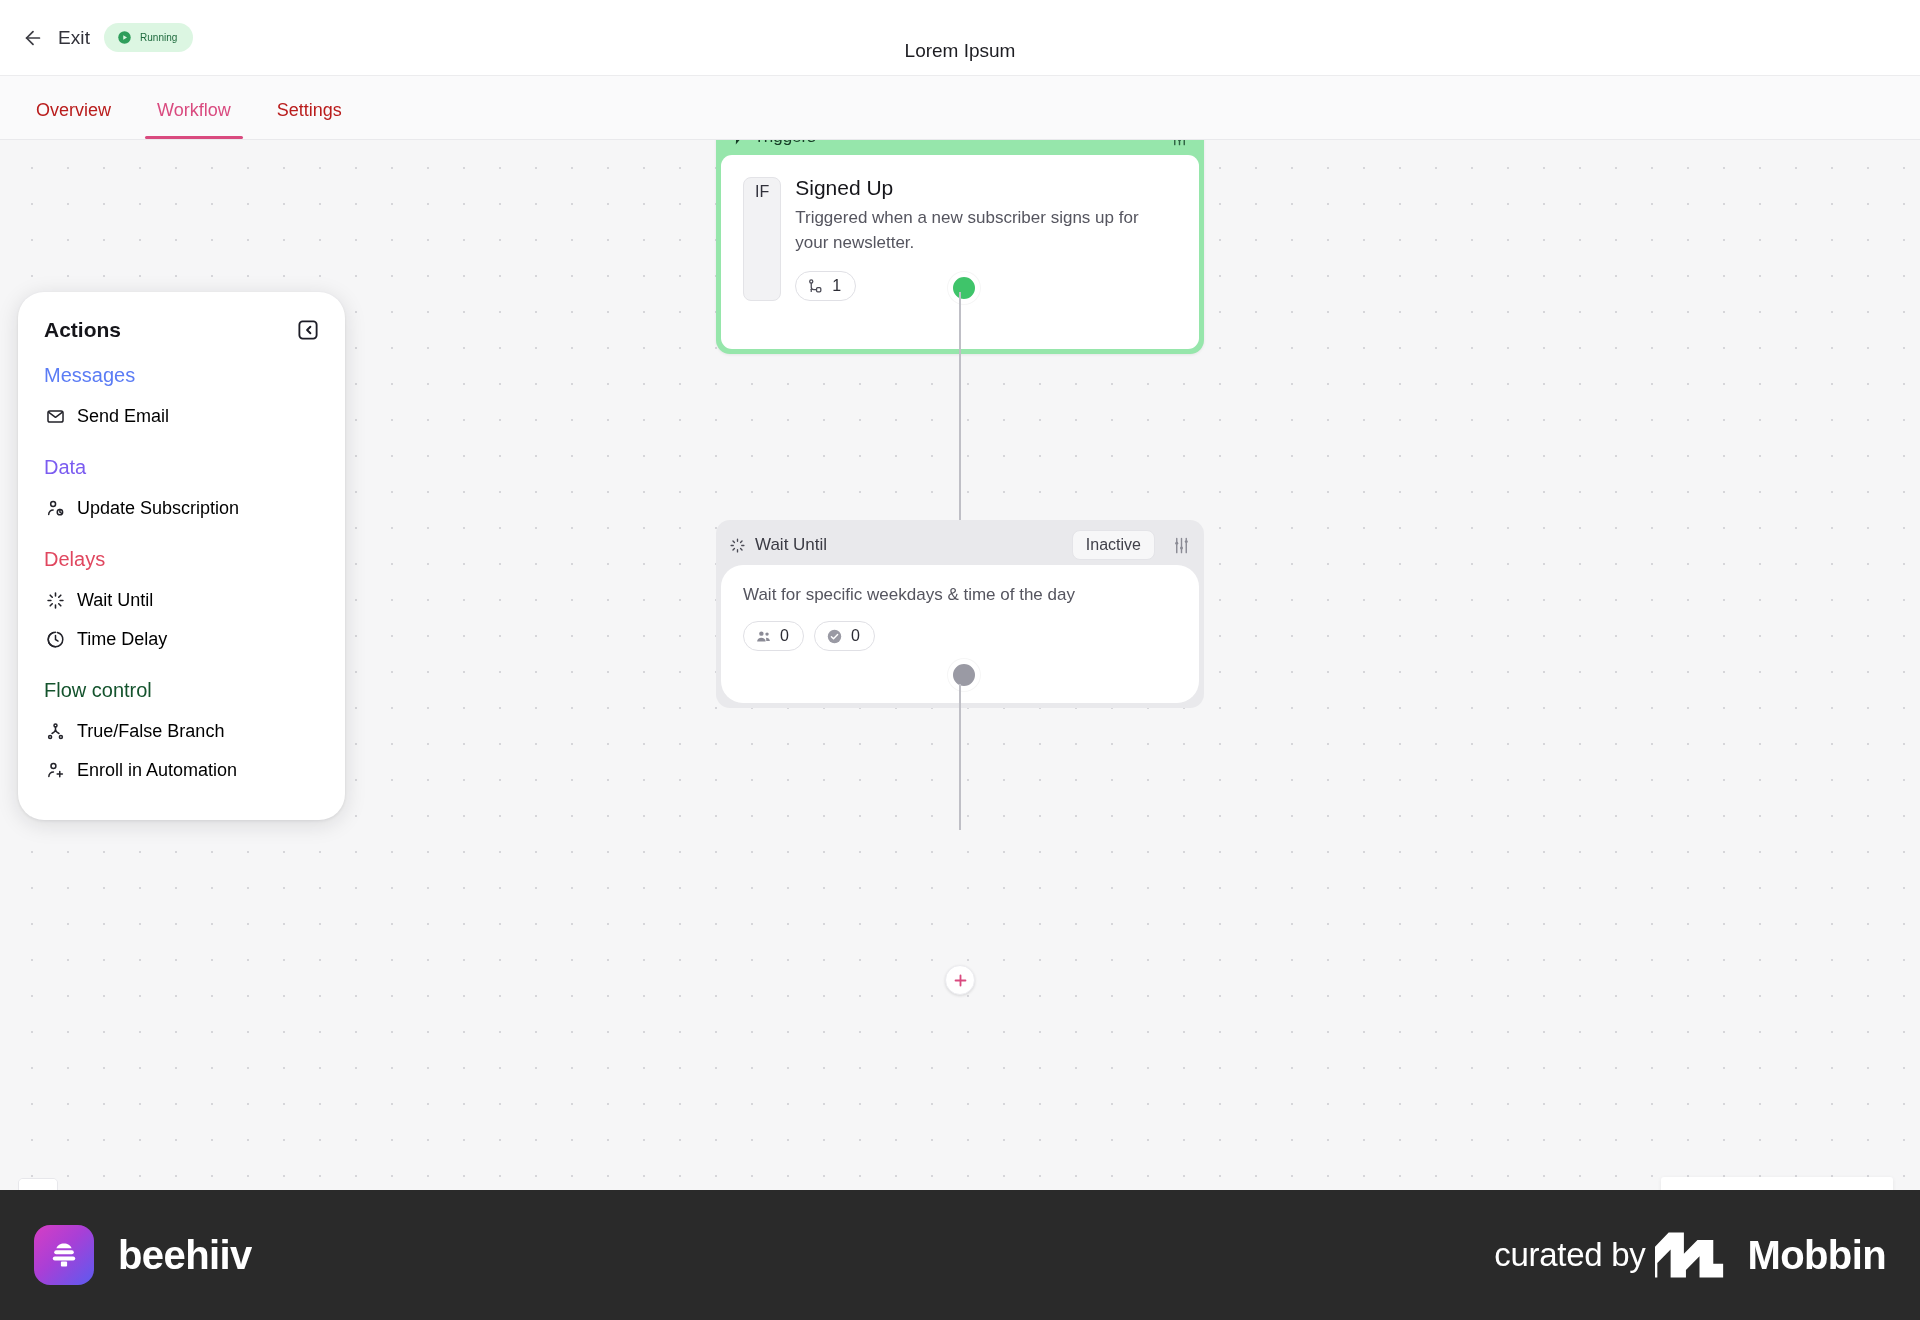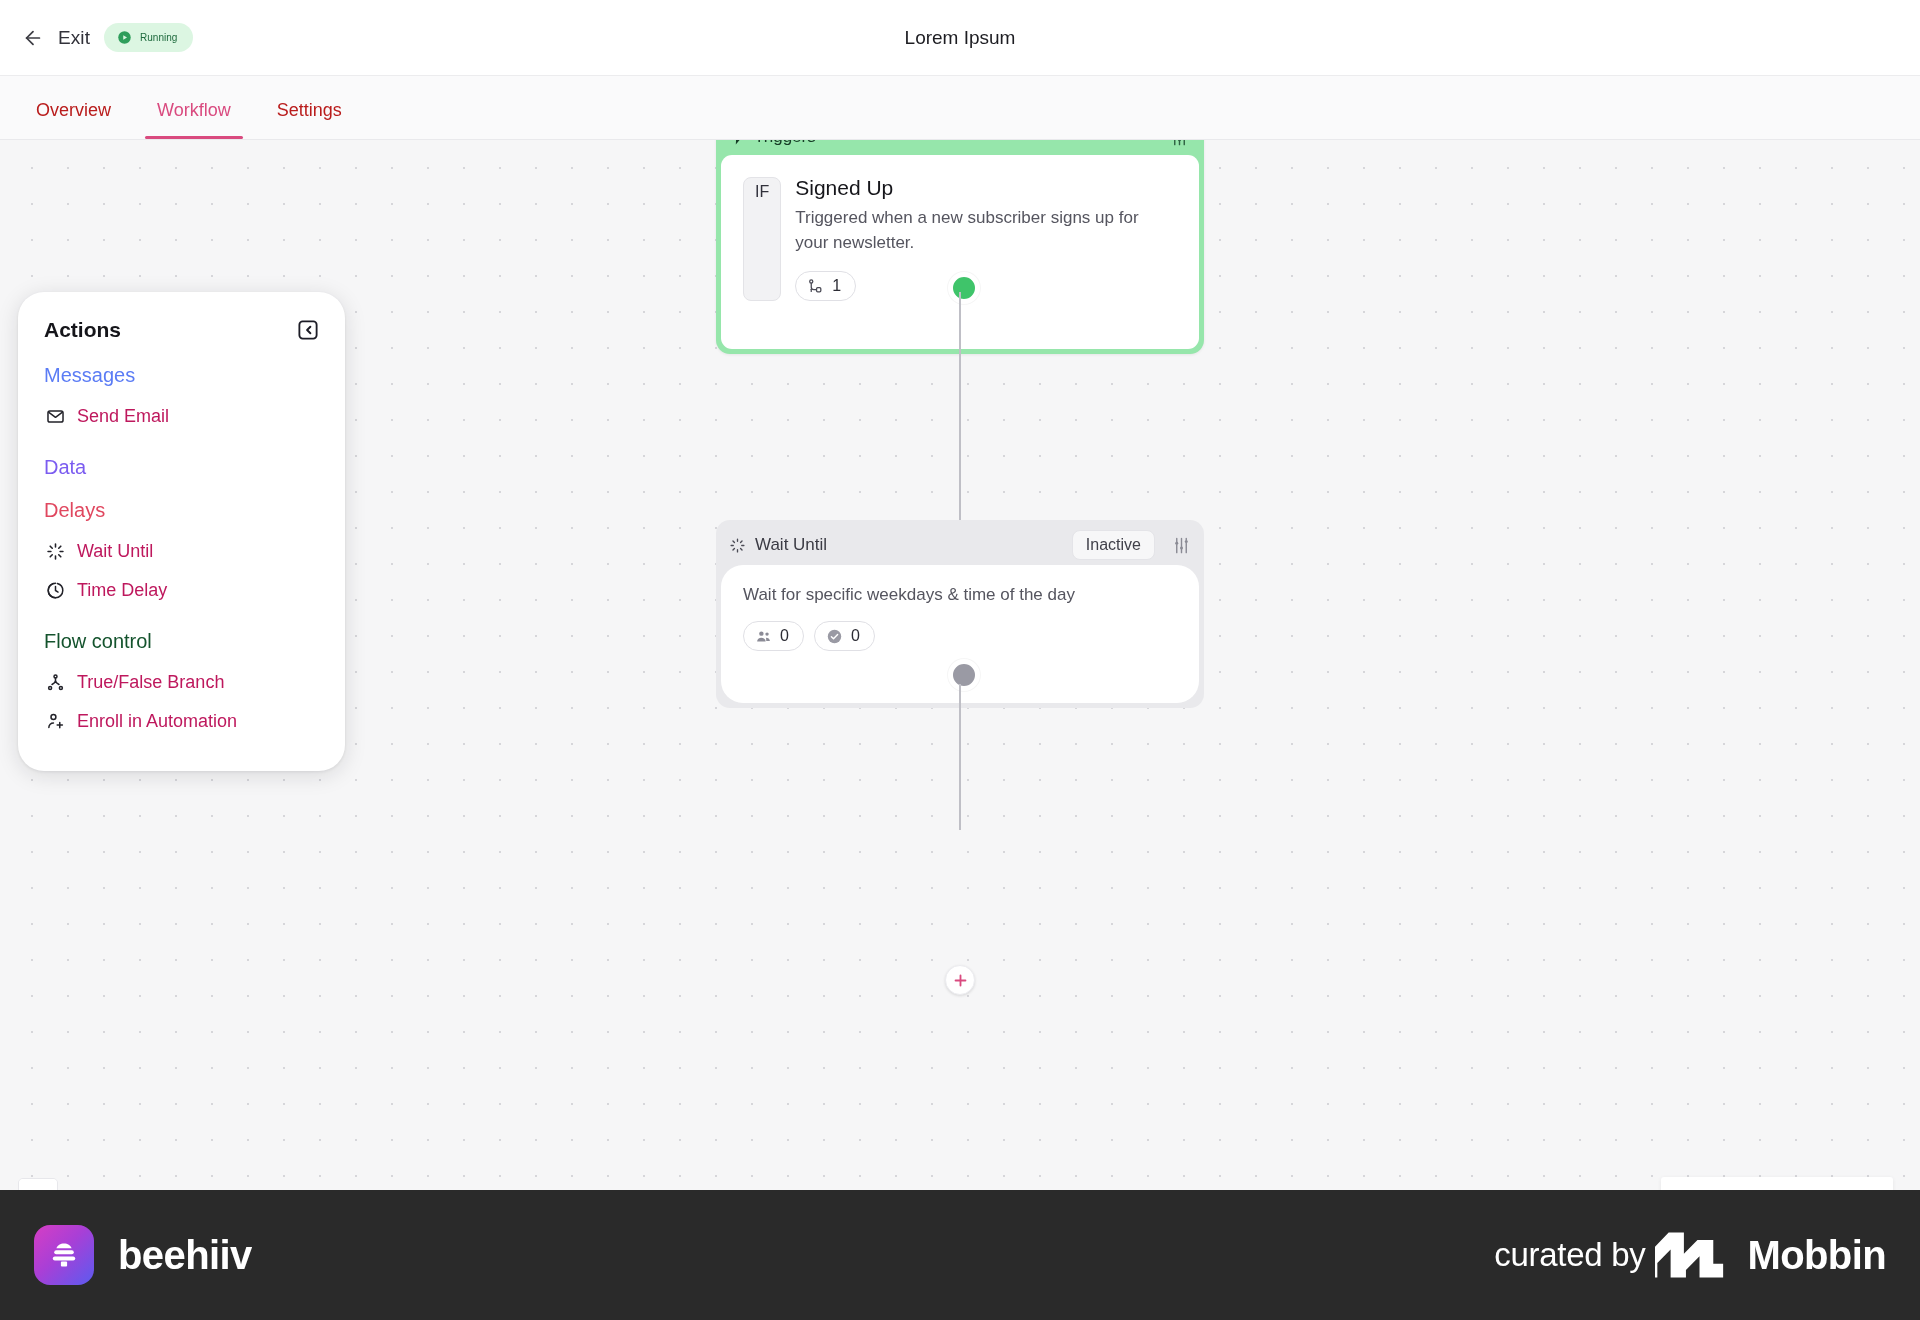--- a/index.html
+++ b/index.html
@@ -27,21 +27,21 @@
   .exit-label { font-size: 19px; color: #32323a; letter-spacing: .1px; }
   .status-badge {
     display: inline-flex; align-items: center; gap: 8px;
     background: #dcf6e2; border-radius: 999px;
     padding: 7px 16px 7px 13px;
     margin-left: 14px;
   }
   .status-badge .dot-ico { width: 15px; height: 15px; display: block; }
   .status-text { font-size: 10px; color: #1f6b3e; font-weight: 500; }
   .doc-title {
-    position: absolute; left: 0; right: 0; top: 0; height: 76px;
+    position: absolute; left: 0; right: 0; top: 13px; height: 76px;
     display: flex; align-items: center; justify-content: center;
     font-size: 19px; color: #1d1d22; pointer-events: none;
   }
 
   
   .tabbar {
     position: absolute; top: 76px; left: 0;
     width: 1920px; height: 64px;
     background: #fafafb;
     border-bottom: 1px solid #e9e9ec;
@@ -174,21 +174,21 @@
   .group-label {
     font-size: 20px; font-weight: 500;
     margin: 20px 0 10px 0;
   }
   .group-label:first-of-type { margin-top: 0; }
   .action-item {
     display: flex; align-items: center; gap: 12px;
     padding: 9px 2px; cursor: pointer; border-radius: 7px;
   }
   .action-item svg { width: 19px; height: 19px; display: block; flex: none; color: #222229; }
-  .action-item span { font-size: 18px; color: #be185d; }
+  .action-item span { font-size: 18px; color: #000000; }
 
   
   .zoom-ctrl {
     position: absolute; left: 18px; top: 1038px;
     width: 40px;
     background: #fff; border: 1px solid #e7e7eb; border-radius: 5px;
     overflow: hidden;
   }
   .zoom-btn {
     height: 35px; display: flex; align-items: center; justify-content: center;
@@ -358,20 +358,29 @@
       <div class="group-label" style="color:#5b7cf5;">Messages</div>
       <div class="action-item">
         <svg viewBox="0 0 24 24" fill="none" stroke="currentColor" stroke-width="1.9" stroke-linejoin="round">
           <rect x="2.5" y="5" width="19" height="14" rx="2.4"></rect>
             <path d="M3.2 6.6L12 13l8.8-6.4"></path>
         </svg>
         <span>Send Email</span>
       </div>
 
       <div class="group-label" style="color:#7b5cf0;">Data</div>
+      <div class="action-item">
+        <svg viewBox="0 0 24 24" fill="none" stroke="currentColor" stroke-width="1.9" stroke-linecap="round">
+          <circle cx="9" cy="6.4" r="3.1"></circle>
+            <path d="M3.4 19.6c0-3.3 2.5-5.7 5.6-5.7"></path>
+          <circle cx="17.6" cy="16.6" r="3.4"></circle>
+            <path d="M17.6 13.2v3.4l2 1.4"></path>
+        </svg>
+        <span>Update Subscription</span>
+      </div>
 
       <div class="group-label" style="color:#e0475f;">Delays</div>
       <div class="action-item">
         <svg viewBox="0 0 24 24" fill="none" stroke="currentColor" stroke-width="2" stroke-linecap="round">
           <path d="M12 2.6v3.6M12 17.8v3.6M2.6 12h3.6M17.8 12h3.6M5.3 5.3l2.6 2.6M16.1 16.1l2.6 2.6M18.7 5.3l-2.6 2.6M7.9 16.1l-2.6 2.6"></path>
         </svg>
         <span>Wait Until</span>
       </div>
       <div class="action-item">
         <svg viewBox="0 0 24 24" fill="none" stroke="currentColor" stroke-width="1.9" stroke-linecap="round">

